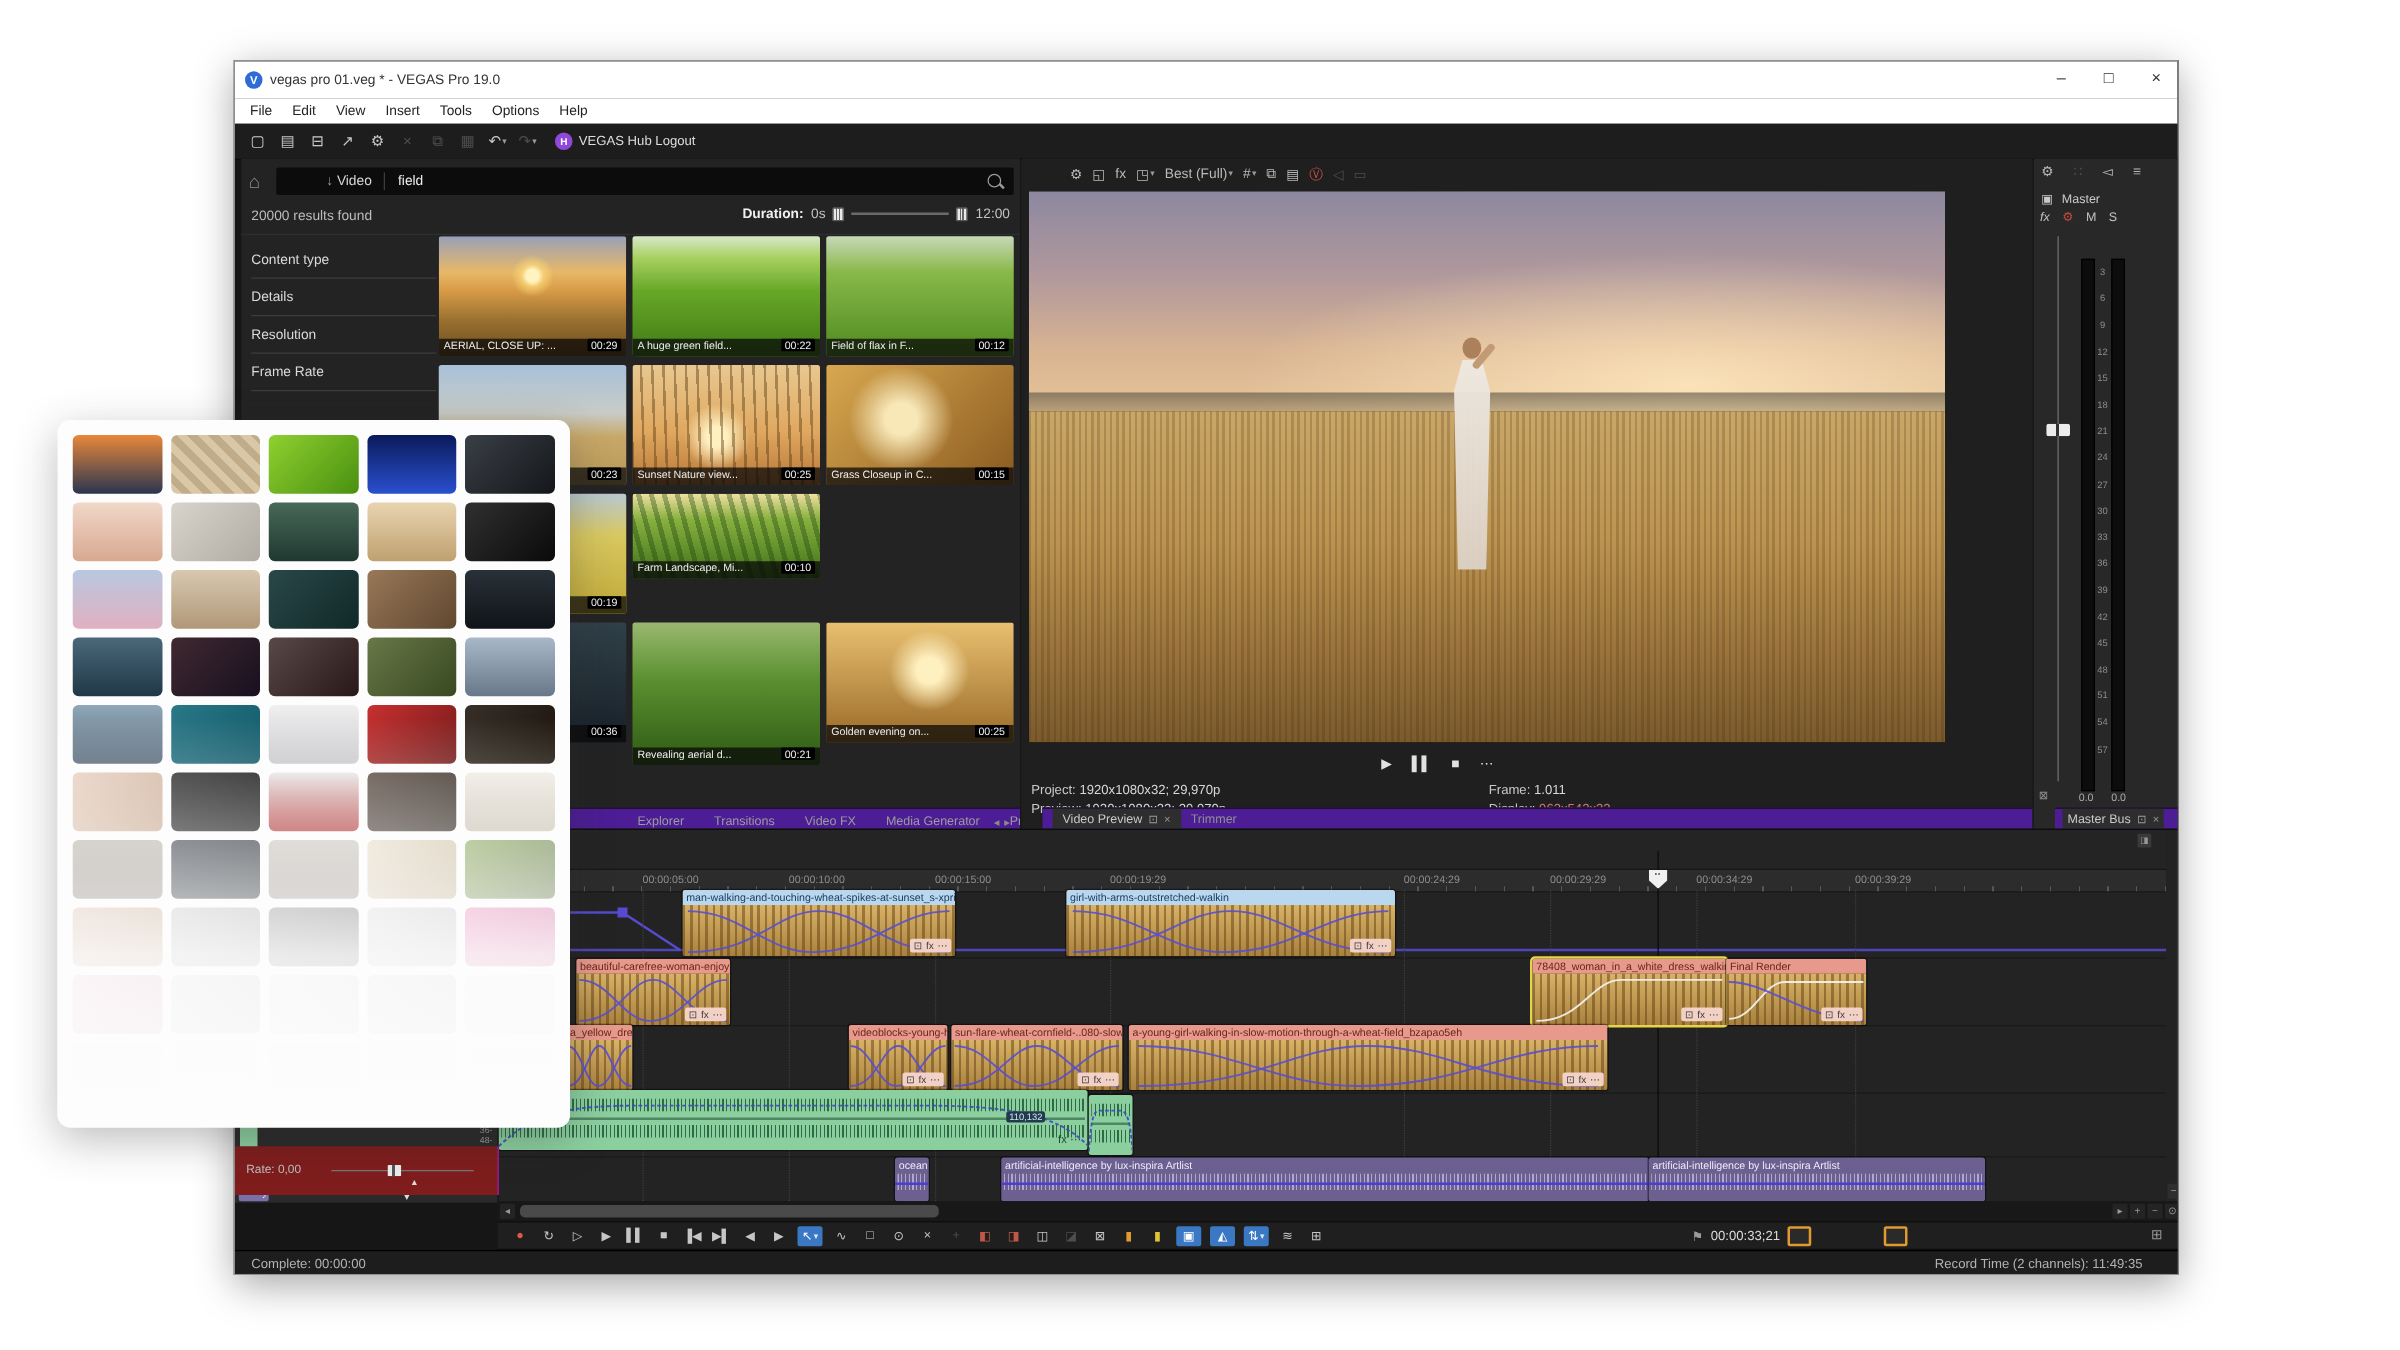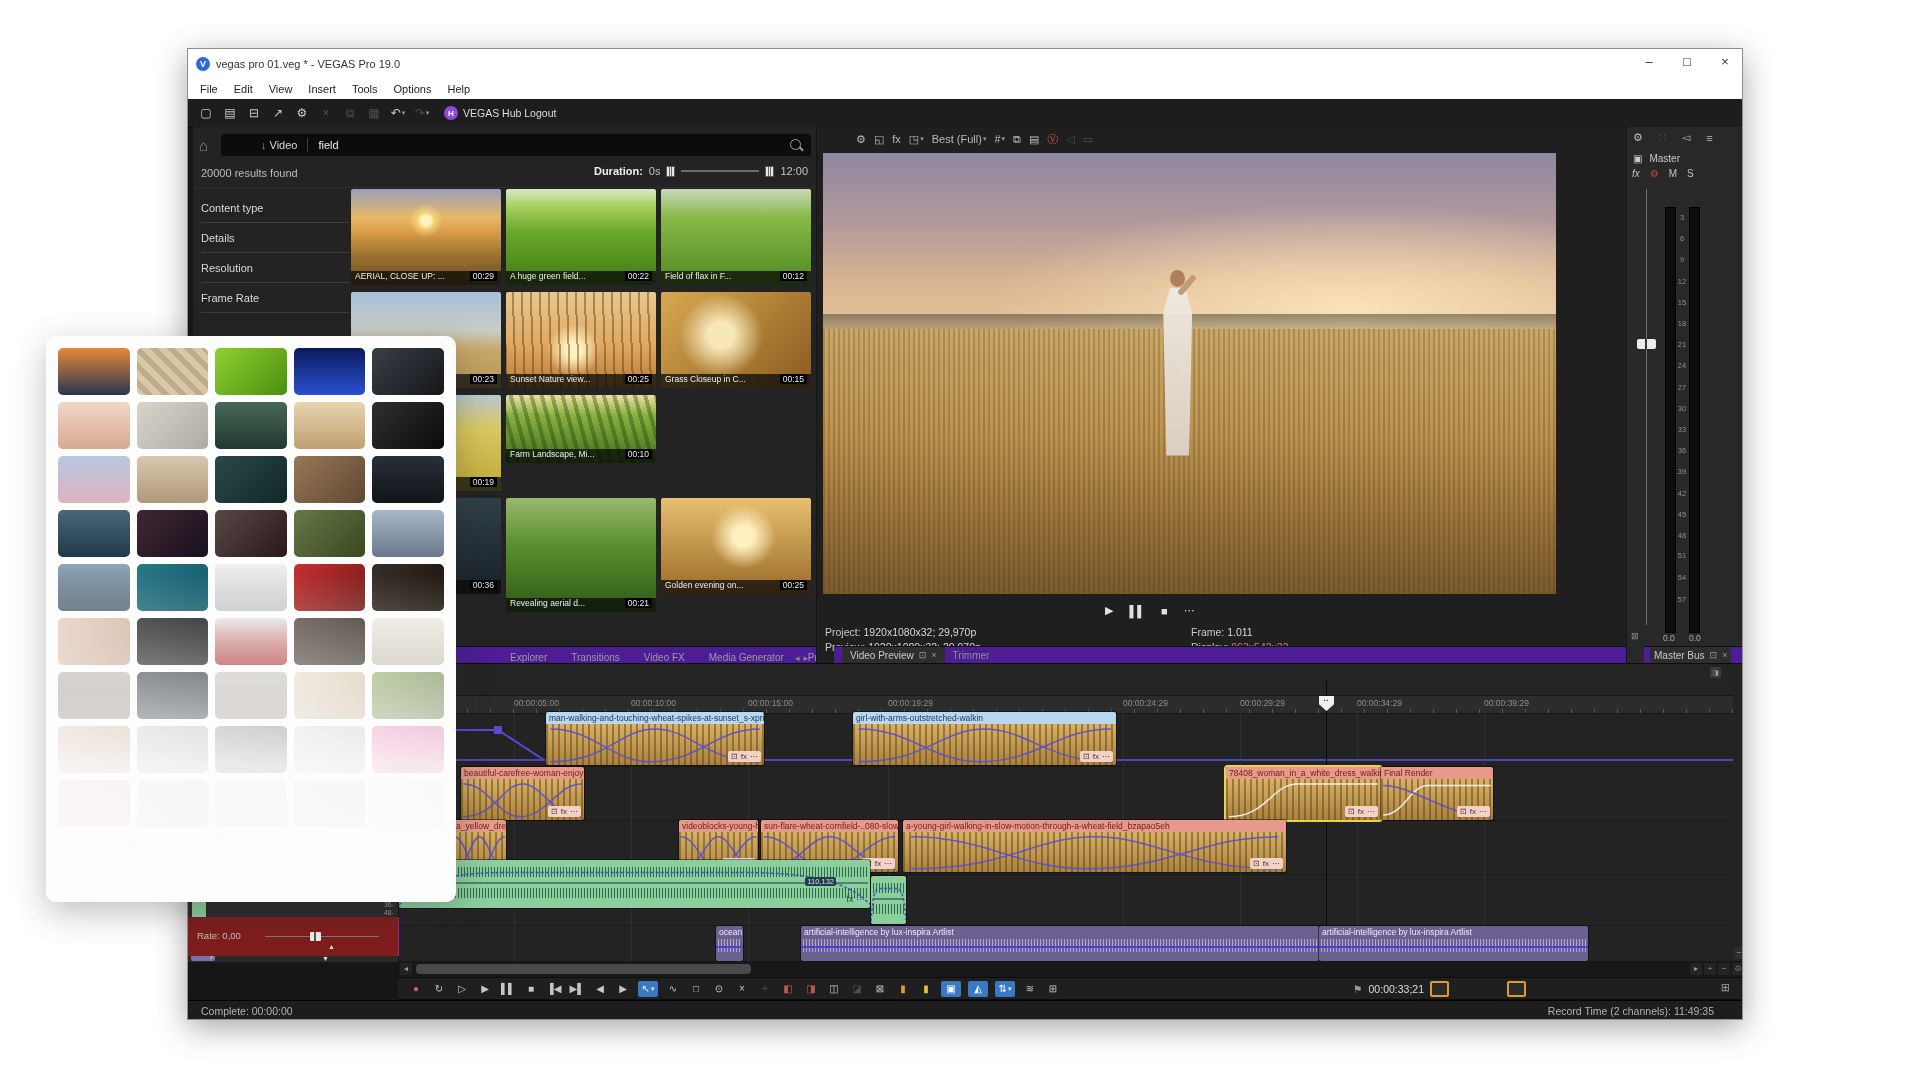--- a/index.html
+++ b/index.html
@@ -606,21 +606,21 @@
             <svg class="env" viewBox="0 0 100 50" preserveAspectRatio="none">
               <path d="M2,46 C28,46 34,6 50,6 C66,6 74,46 98,46"></path>
               <path d="M2,6 C22,6 30,46 48,46 C70,46 78,6 98,6"></path>
             </svg>
             <div class="fxb">
               <span>⊡</span>
               <span>fx</span>
               <span>⋯</span>
             </div>
           </div>
-          <div class="clip audio-green" style="left: 1px; top: 196px; width: 471px; height: 48px;">
+          <div class="clip audio-green" style="left: 1px; top: 208px; width: 471px; height: 48px;">
             <div class="gwave" style="top: 7px;"></div>
             <div class="gwave" style="top: 28px;"></div>
             <div class="gmid"></div>
             <svg class="env" viewBox="0 0 100 50" preserveAspectRatio="none">
               <path class="gr" d="M0,47 C6,18 12,13 24,13 L72,13 C88,13 95,22 100,46"></path>
             </svg>
             <div class="gbadge">110,132</div>
             <div class="gfx">fx ⋯</div>
           </div>
           <div class="clip audio-green" style="left: 473px; top: 212px; width: 35px; height: 48px;">

